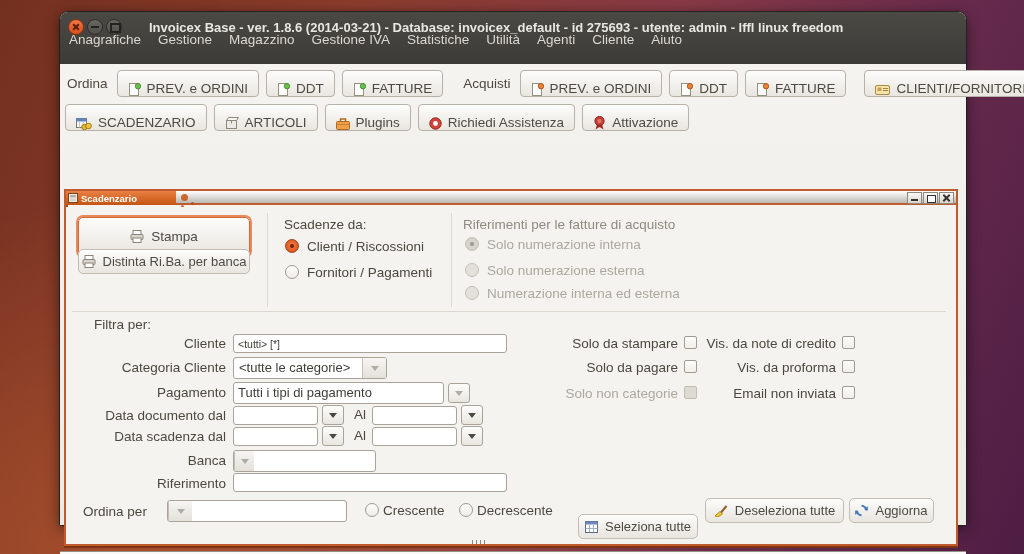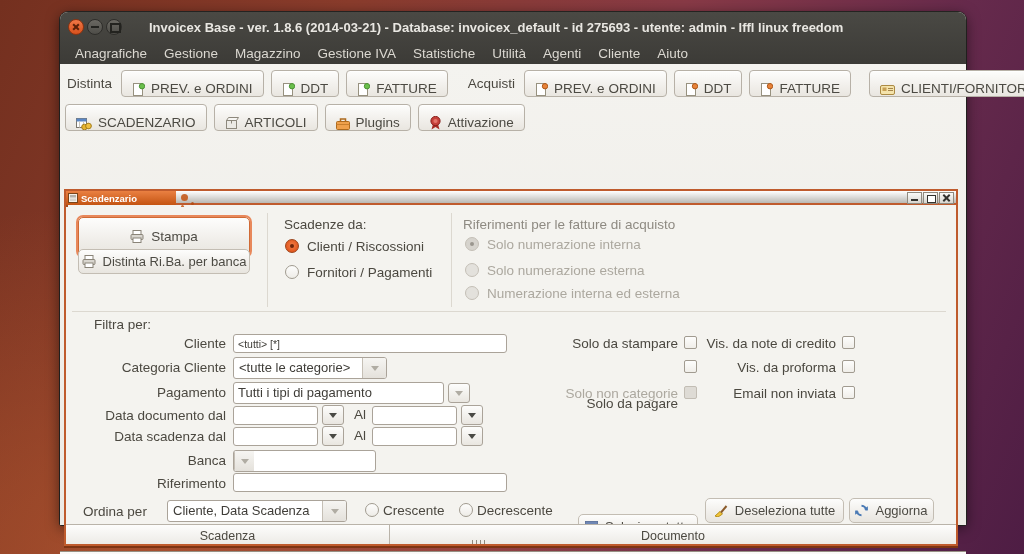--- a/index.html
+++ b/index.html
@@ -20,21 +20,21 @@
   .titlebar { position:absolute; left:0; top:0; right:0; height:30px; display:flex; align-items:center; padding-left:8px; }
   .wbtn { width:16px; height:16px; border-radius:50%; margin-right:3px; position:relative;
     background:linear-gradient(#6a6862,#4e4d48); border:1px solid #2e2d2a; cursor:pointer; }
   .wbtn.close { background:linear-gradient(#f07746,#d8511d); border-color:#8e3310; }
   .wbtn i { position:absolute; left:50%; top:50%; }
   .wbtn .x::before, .wbtn .x::after { content:""; position:absolute; left:-4px; top:-1px; width:8px; height:2px; background:#5c2008; }
   .wbtn .x::before { transform:rotate(45deg); } .wbtn .x::after { transform:rotate(-45deg); }
   .wbtn .dash::before { content:""; position:absolute; left:-4px; top:-1px; width:8px; height:2px; background:#23231f; }
   .wbtn .sq::before { content:""; position:absolute; left:-4px; top:-4px; width:7px; height:6px; border:2px solid #23231f; }
   .wtitle { color:#e9e7e2; font-size:13px; font-weight:bold; margin-left:24px; white-space:nowrap; overflow:hidden; }
-  .menubar { position:absolute; left:0; top:30px; right:0; height:22px; display:flex; align-items:center; gap:17px; padding-left:15px; }
+  .menubar { position:absolute; left:0; top:16px; right:0; height:22px; display:flex; align-items:center; gap:17px; padding-left:9px; }
   .menu-item { color:#dbd8d1; font-size:13.5px; cursor:pointer; white-space:nowrap; }
   
   .win-body { position:absolute; left:0; top:52px; right:0; bottom:0; background:linear-gradient(#f4f3ef,#eceae5); }
   .toolbar { position:absolute; left:0; right:0; display:flex; align-items:center; gap:7px; padding-left:5px; }
   .t1 { top:5px; height:28px; }
   .t2 { top:39px; height:28px; }
   .tlabel { font-size:13.5px; color:#4b4840; margin:0 2px; }
   .btn { display:inline-flex; align-items:flex-end; gap:6px; height:27px; padding:0 10px;
     background:linear-gradient(#fdfdfc,#f2f0ec 55%,#e9e6e0); border:1px solid #b7b1a7; border-radius:4px;
     color:#4c4a43; font-size:13.5px; cursor:pointer; white-space:nowrap; box-shadow:inset 0 1px 0 rgba(255,255,255,.7); }
@@ -123,21 +123,21 @@
         <span class="menu-item">Utilità</span>
         <span class="menu-item">Agenti</span>
         <span class="menu-item">Cliente</span>
         <span class="menu-item">Aiuto</span>
       </div>
     </div>
 
     <div class="win-body">
 
       <div class="toolbar t1">
-        <span class="tlabel">Distinta</span>
+        <span class="tlabel">Ordina</span>
         <div class="btn">
           <span class="icon">
               <svg width="13" height="13">
                 <rect x="1.5" y="0.5" width="9" height="12" fill="#fff" stroke="#97917f"></rect>
                 <circle cx="10" cy="3.2" r="2.7" fill="#6abf4b" stroke="#4e9437"></circle>
               </svg>
             </span>
           <span>PREV. e ORDINI</span>
         </div>
         <div class="btn">
@@ -229,20 +229,29 @@
         </div>
         <div class="btn">
           <span class="icon">
               <svg width="14" height="12">
                 <rect x="0.5" y="3.5" width="13" height="8" rx="1" fill="#efa04b" stroke="#ad6a1e"></rect>
                 <path d="M4.5 3.5 V1 H9.5 V3.5" fill="none" stroke="#ad6a1e" stroke-width="1.5"></path>
                 <line x1="0.5" y1="6.5" x2="13.5" y2="6.5" stroke="#c97f2d"></line>
               </svg>
             </span>
           <span>Plugins</span>
+        </div>
+        <div class="btn">
+          <span class="icon">
+              <svg width="13" height="13">
+                <circle cx="6.5" cy="6.5" r="5.7" fill="#d5443c" stroke="#971f1a"></circle>
+                <circle cx="6.5" cy="6.5" r="2.4" fill="#fff"></circle>
+              </svg>
+            </span>
+          <span>Richiedi Assistenza</span>
         </div>
         <div class="btn">
           <span class="icon">
               <svg width="13" height="14">
                 <path d="M4 8 L2.5 13.5 L6.5 11 L10.5 13.5 L9 8 Z" fill="#a82c25"></path>
                 <circle cx="6.5" cy="5" r="4.6" fill="#c6403a" stroke="#871f1a"></circle>
                 <circle cx="6.5" cy="5" r="2.1" fill="#e4746a"></circle>
               </svg>
             </span>
           <span>Attivazione</span>
@@ -357,35 +366,34 @@
             <span class="carr" style="width:20px;">
                 <i class="tri dim"></i>
               </span>
           </div>
 
           <div class="flabel" style="top:269px;">Riferimento</div>
           <input class="tf" style="left: 167px; top: 266px; width: 274px; height: 19px;" value="">
 
           <div class="lbl abs" style="left:392px; top:129px; width:220px; text-align:right;">Solo da stampare</div>
           <div class="cb" style="left:618px; top:129px;"></div>
-          <div class="lbl abs" style="left:392px; top:153px; width:220px; text-align:right;margin-top:36px;">Solo da pagare</div>
+          <div class="lbl abs" style="left:392px; top:153px; width:220px; text-align:right;">Solo da pagare</div>
           <div class="cb" style="left:618px; top:153px;"></div>
           <div class="lbl dim abs" style="left:392px; top:179px; width:220px; text-align:right;">Solo non categorie</div>
           <div class="cb dis" style="left:618px; top:179px;"></div>
 
           <div class="lbl abs" style="left:550px; top:129px; width:220px; text-align:right;">Vis. da note di credito</div>
           <div class="cb" style="left:776px; top:129px;"></div>
           <div class="lbl abs" style="left:550px; top:153px; width:220px; text-align:right;">Vis. da proforma</div>
           <div class="cb" style="left:776px; top:153px;"></div>
           <div class="lbl abs" style="left:550px; top:179px; width:220px; text-align:right;">Email non inviata</div>
           <div class="cb" style="left:776px; top:179px;"></div>
 
           <div class="lbl abs" style="left:4px; top:297px; width:90px; text-align:center;">Ordina per</div>
           <div class="combo" style="left:101px; top:293px; width:180px; height:22px;">
-            <span class="ctext">Cliente, Data Scadenza</span>
             <span class="carr">
                 <i class="tri dim"></i>
               </span>
           </div>
           <div class="radio" style="left:299px; top:296px;"></div>
           <div class="lbl abs" style="left:317px; top:296px;">Crescente</div>
           <div class="radio" style="left:393px; top:296px;"></div>
           <div class="lbl abs" style="left:411px; top:296px;">Decrescente</div>
 
           <div class="bigbtn" style="left:512px; top:291px; width:120px; height:25px; font-size:13px;margin-top:16px;">
@@ -414,28 +422,20 @@
                 <svg width="13" height="13" viewBox="0 0 13 13">
                   <path d="M6.5 1.7 A4.8 4.8 0 0 1 11.3 6.5" fill="none" stroke="#4a7ab5" stroke-width="2"></path>
                   <path d="M6.5 11.3 A4.8 4.8 0 0 1 1.7 6.5" fill="none" stroke="#4a7ab5" stroke-width="2"></path>
                   <path d="M12.9 2.2 L12.9 6.4 L8.9 5 Z" fill="#4a7ab5"></path>
                   <path d="M0.1 10.8 L0.1 6.6 L4.1 8 Z" fill="#4a7ab5"></path>
                 </svg>
               </span>
             <span>Aggiorna</span>
           </div>
 
-          <div class="thead">
-            <div class="thcell" style="width:324px;">
-                <span>Scadenza</span>
-              </div>
-            <div class="thcell" style="flex:1; border-right:none;">
-                <span>Documento</span>
-              </div>
-          </div>
           <div class="grip" style="left:406px; top:333px;"></div>
         </div>
       </div>
 
       <div class="mdi-taskbar">
         
       </div>
 
     </div>
   </div>

